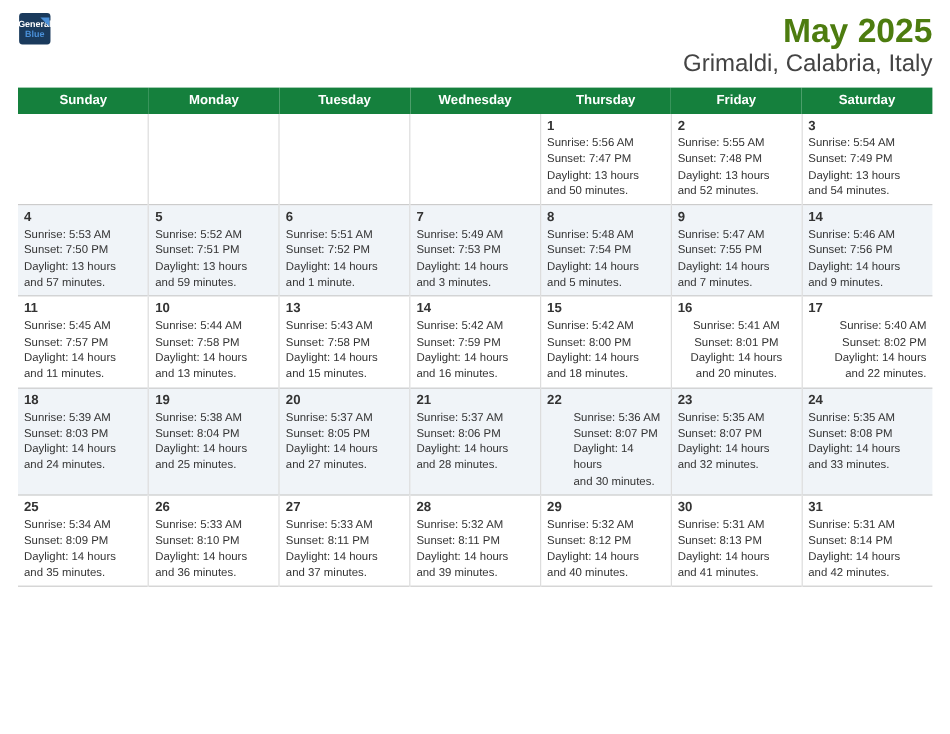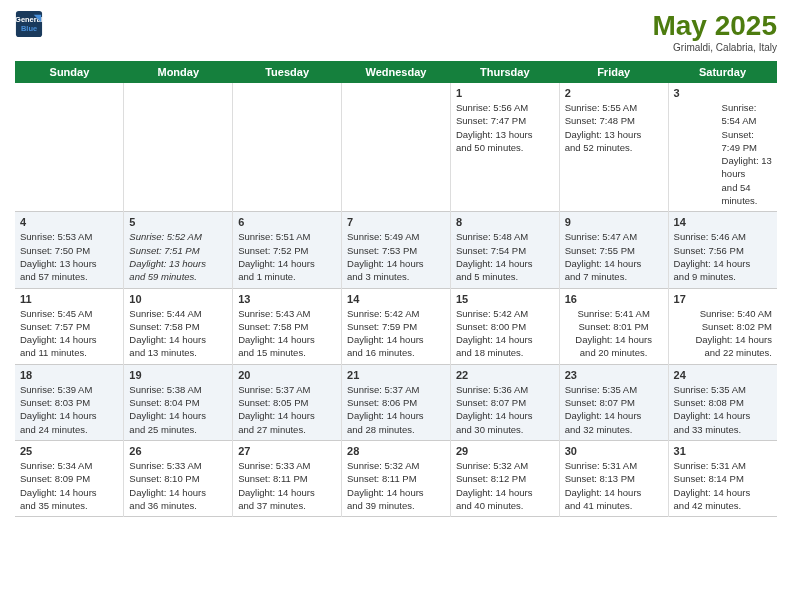--- a/index.html
+++ b/index.html
@@ -31,21 +31,21 @@
     }
     .title-block {
       text-align: right;
     }
     .main-title {
       font-size: 28px;
       font-weight: bold;
       color: #4d7c0f;
     }
     .subtitle {
-      font-size: 10px;
+      font-size: 20px;
       color: #444;
     }
     table {
       width: 100%;
       border-collapse: collapse;
       font-size: 10px;
     }
     thead tr th {
       background-color: #15803d;
       color: white;
@@ -133,37 +133,37 @@
           </td>
           <td>
             <div class="day-num">2</div>
             <div class="day-info" style="white-space: pre-line;">Sunrise: 5:55 AM
 Sunset: 7:48 PM
 Daylight: 13 hours
 and 52 minutes.</div>
           </td>
           <td>
             <div class="day-num">3</div>
-            <div class="day-info" style="white-space: pre-line; margin-left: 48px;">Sunrise: 5:54 AM
+            <div class="day-info" style="white-space: pre-line;">Sunrise: 5:54 AM
 Sunset: 7:49 PM
 Daylight: 13 hours
 and 54 minutes.</div>
           </td>
         </tr>
         <tr>
           <td>
             <div class="day-num">4</div>
             <div class="day-info" style="white-space: pre-line;">Sunrise: 5:53 AM
 Sunset: 7:50 PM
 Daylight: 13 hours
 and 57 minutes.</div>
           </td>
           <td>
             <div class="day-num">5</div>
-            <div class="day-info" style="white-space: pre-line; font-style: italic;">Sunrise: 5:52 AM
+            <div class="day-info" style="white-space: pre-line;">Sunrise: 5:52 AM
 Sunset: 7:51 PM
 Daylight: 13 hours
 and 59 minutes.</div>
           </td>
           <td>
             <div class="day-num">6</div>
             <div class="day-info" style="white-space: pre-line;">Sunrise: 5:51 AM
 Sunset: 7:52 PM
 Daylight: 14 hours
 and 1 minute.</div>
@@ -272,21 +272,21 @@
           </td>
           <td>
             <div class="day-num">21</div>
             <div class="day-info" style="white-space: pre-line;">Sunrise: 5:37 AM
 Sunset: 8:06 PM
 Daylight: 14 hours
 and 28 minutes.</div>
           </td>
           <td>
             <div class="day-num">22</div>
-            <div class="day-info" style="white-space: pre-line;">Sunrise: 5:36 AM
+            <div class="day-info" style="white-space: pre-line; margin-left: 22px;">Sunrise: 5:36 AM
 Sunset: 8:07 PM
 Daylight: 14 hours
 and 30 minutes.</div>
           </td>
           <td>
             <div class="day-num">23</div>
             <div class="day-info" style="white-space: pre-line;">Sunrise: 5:35 AM
 Sunset: 8:07 PM
 Daylight: 14 hours
 and 32 minutes.</div>

